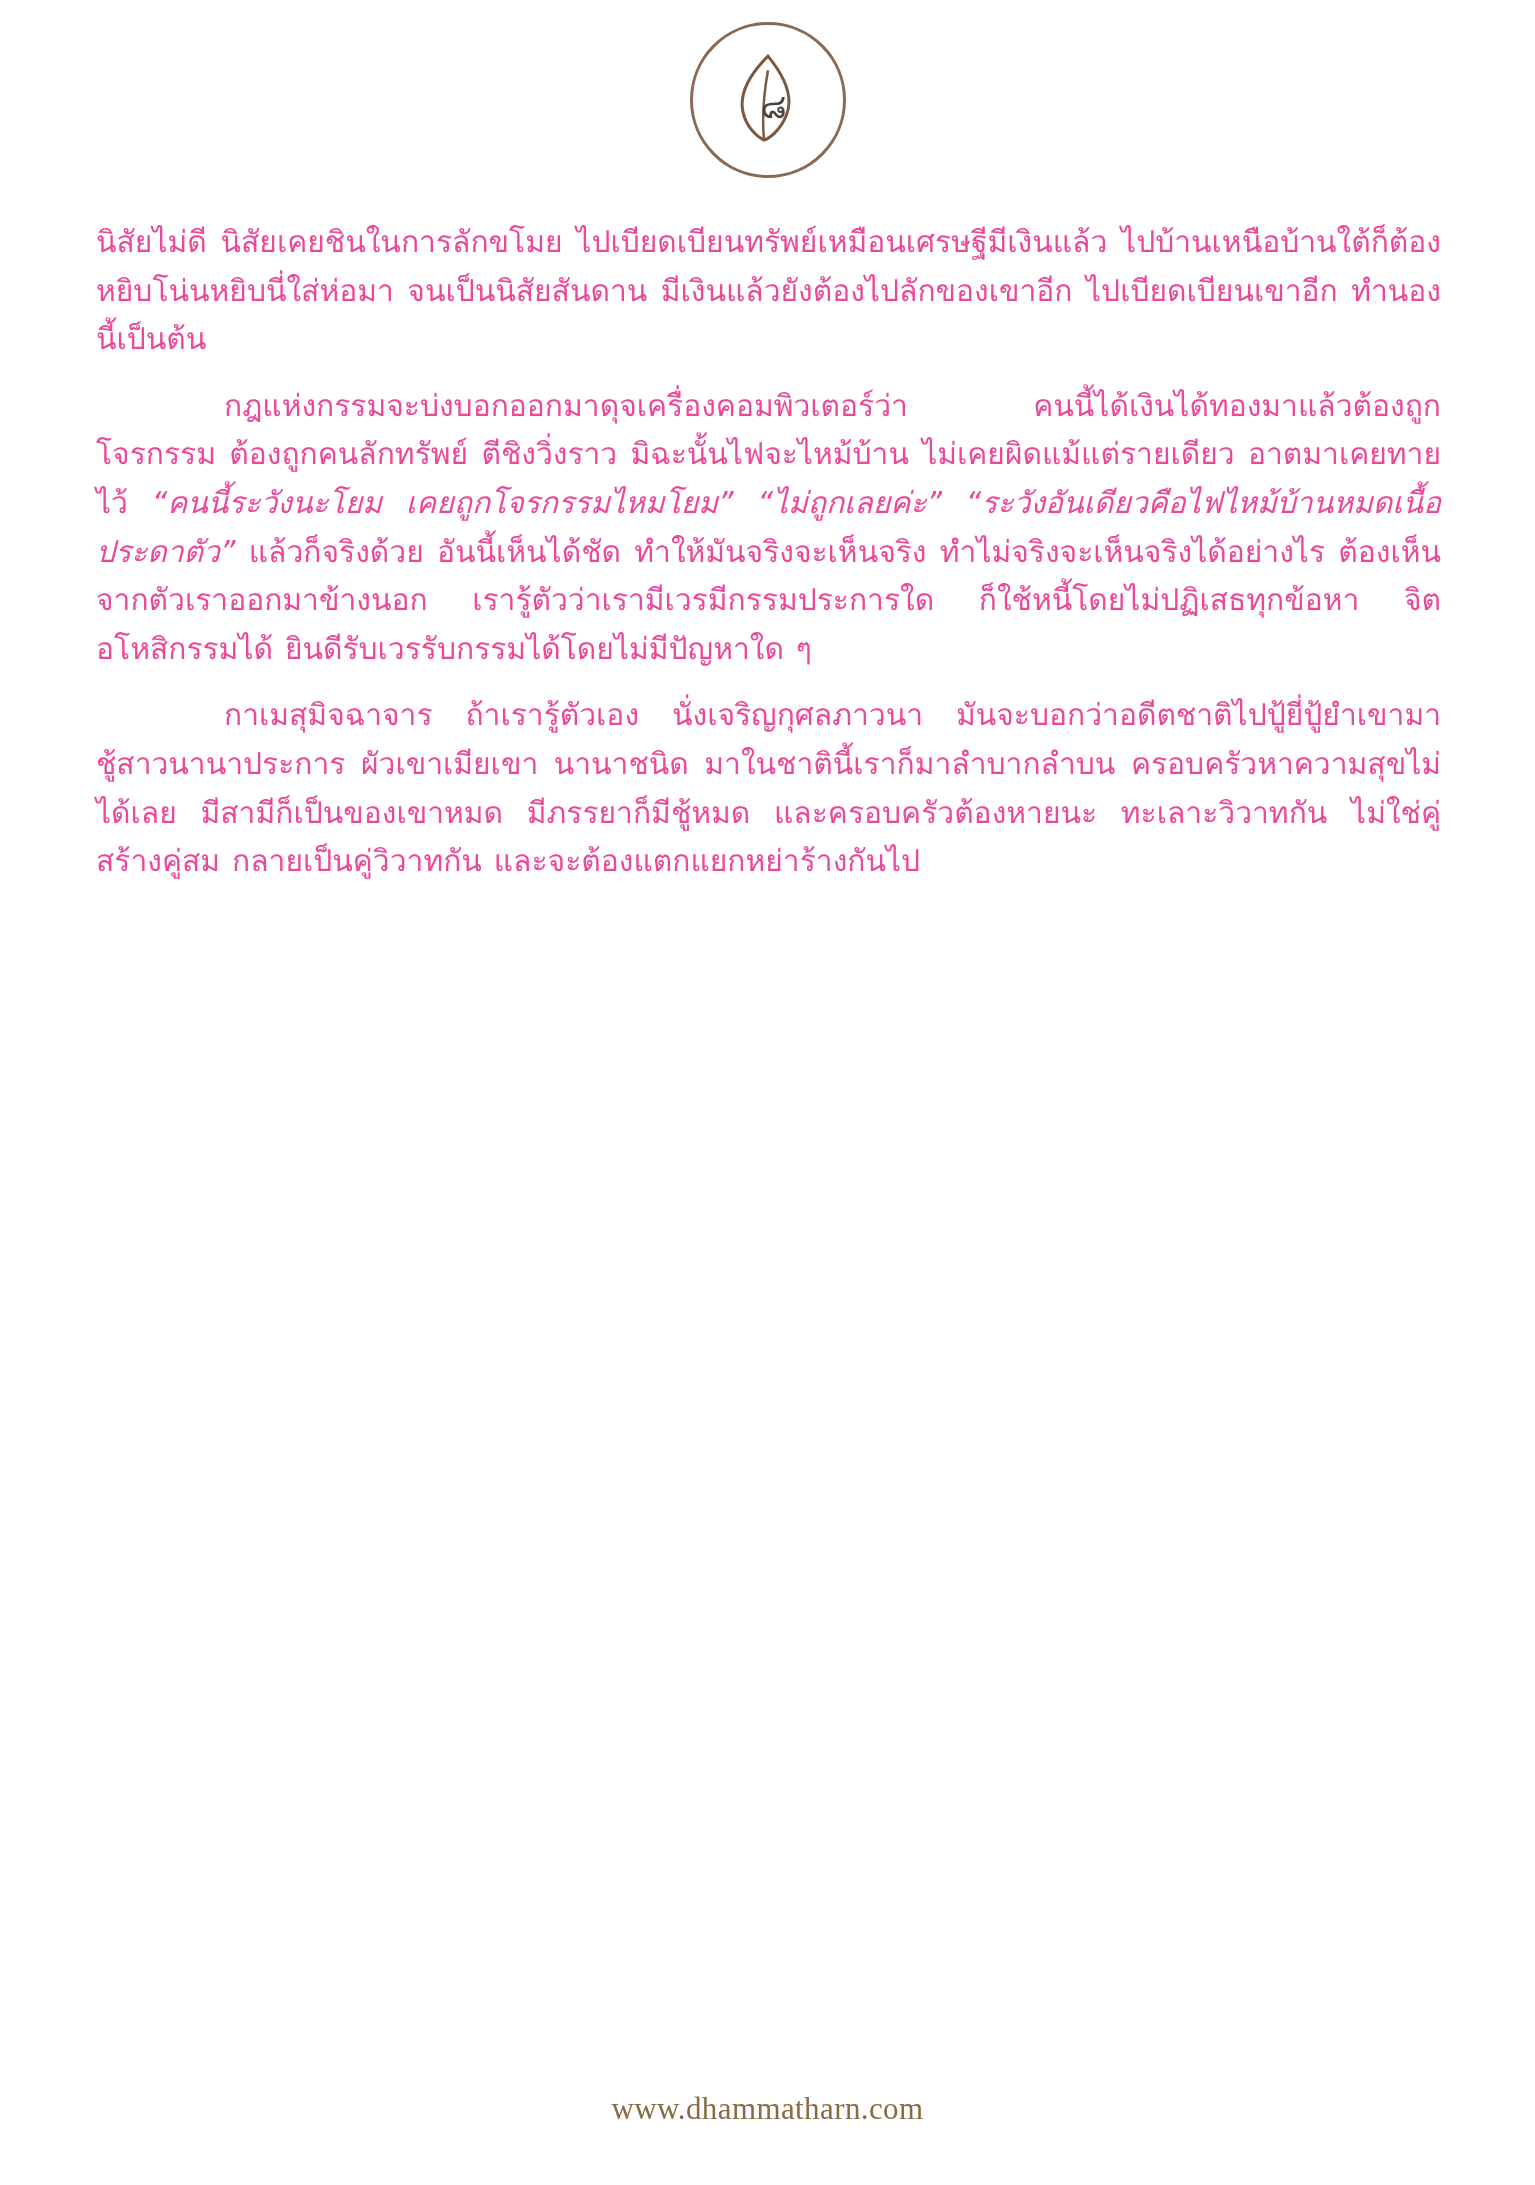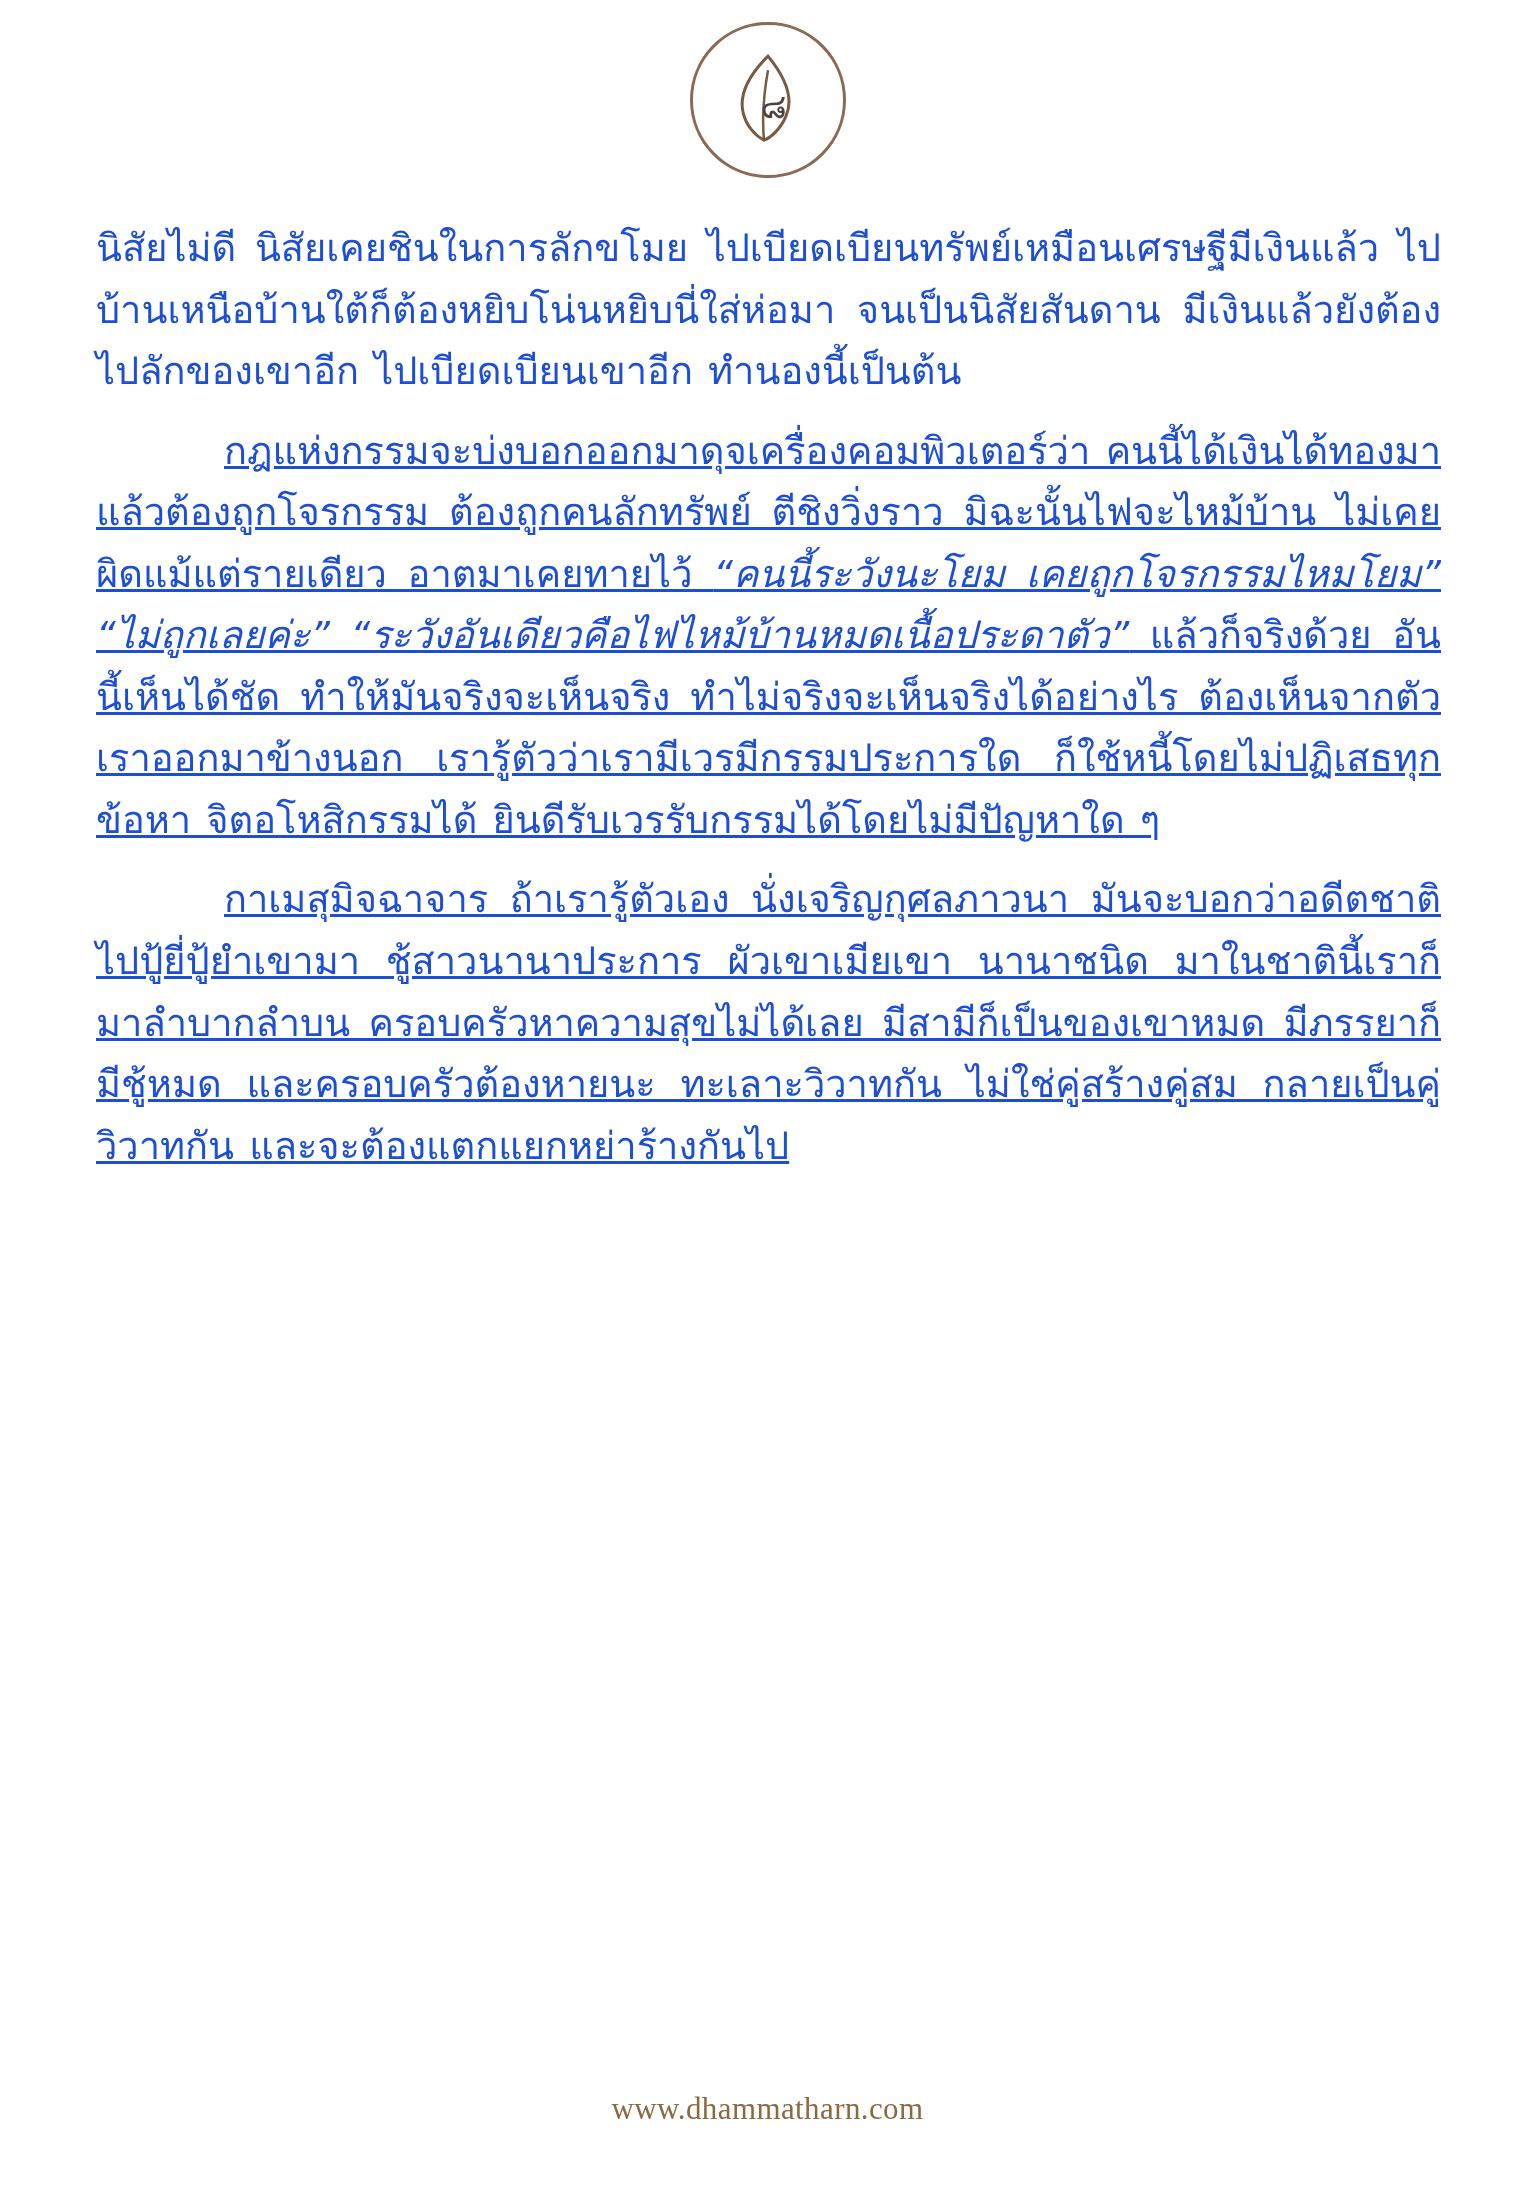--- a/index.html
+++ b/index.html
@@ -61,30 +61,29 @@
 
   
   .content {
     position: absolute;
     top: 218px;
     left: 96px;
     width: 1345px;
   }
   p.para {
     margin: 0 0 0 0;
-    font-size: 38px;
+    font-size: 30px;
     line-height: 1.62;
-    color: #1d4ed8;
+    color: #ec4899;
     text-align: justify;
     text-justify: inter-word;
     word-spacing: 0.08em;
   }
   p.para + p.para {
     margin-top: 18px;
-    text-decoration: underline;
   }
   p.indent {
     text-indent: 128px;
   }
   .quote {
     font-style: italic;
   }
 
   
   .footer {

